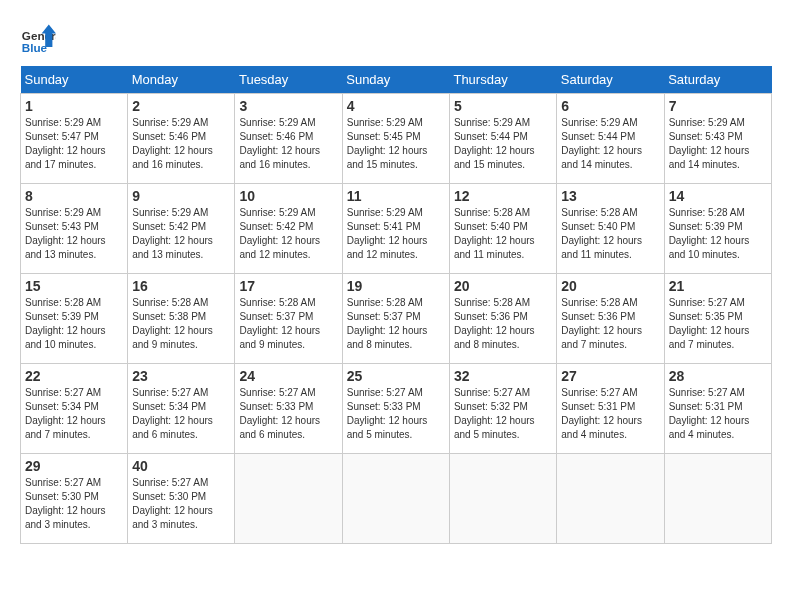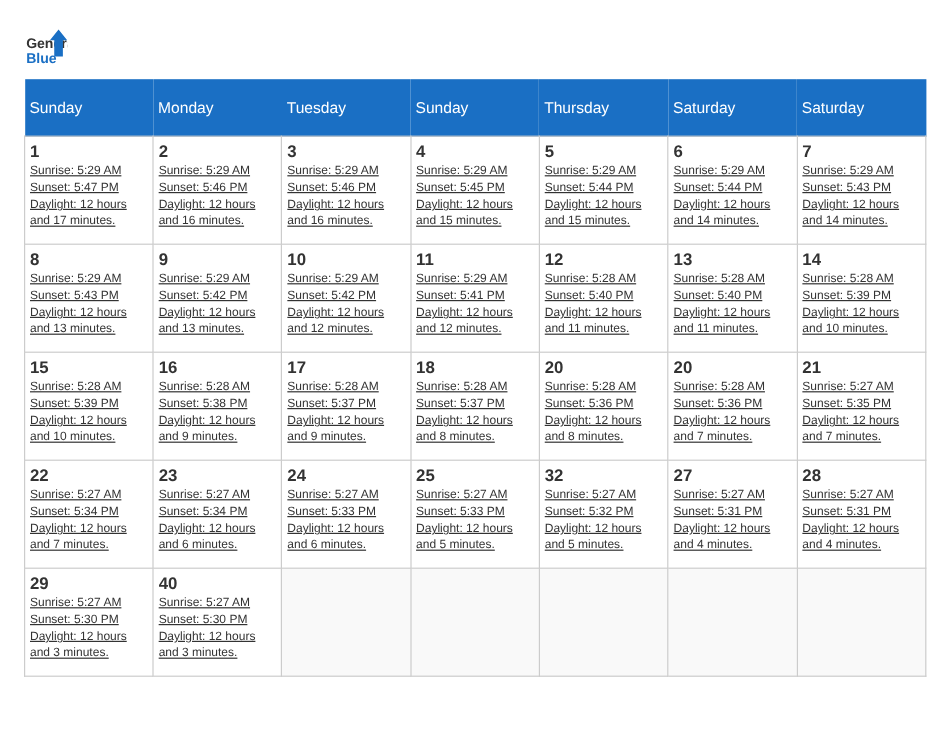--- a/index.html
+++ b/index.html
@@ -38,21 +38,21 @@
       color: #555;
     }
     .calendar-table {
       width: 100%;
       border-collapse: collapse;
       font-size: 11px;
     }
     .calendar-table th {
       background-color: #1a6fc4;
       color: white;
-      padding: 16px 4px;
+      padding: 6px 4px;
       text-align: left;
       font-size: 13px;
       font-weight: normal;
     }
     .calendar-table td {
       border: 1px solid #ccc;
       vertical-align: top;
       padding: 4px;
       height: 90px;
       width: 108px;
@@ -61,21 +61,20 @@
       font-size: 14px;
       font-weight: bold;
       color: #333;
       display: block;
       margin-bottom: 2px;
     }
     .day-info {
       font-size: 10px;
       color: #333;
       line-height: 1.4;
-      text-decoration: underline;
     }
     .empty-cell {
       background: #f9f9f9;
     }
   </style>
 </head>
 <body>
 
 <div class="header">
   <div class="logo">
@@ -171,21 +170,21 @@
         </td>
         <td>
           <span class="day-number">16</span>
           <div class="day-info">Sunrise: 5:28 AM<br>Sunset: 5:38 PM<br>Daylight: 12 hours and 9 minutes.</div>
         </td>
         <td>
           <span class="day-number">17</span>
           <div class="day-info">Sunrise: 5:28 AM<br>Sunset: 5:37 PM<br>Daylight: 12 hours and 9 minutes.</div>
         </td>
         <td>
-          <span class="day-number">18</span>
+          <span class="day-number">19</span>
           <div class="day-info">Sunrise: 5:28 AM<br>Sunset: 5:37 PM<br>Daylight: 12 hours and 8 minutes.</div>
         </td>
         <td>
           <span class="day-number">20</span>
           <div class="day-info">Sunrise: 5:28 AM<br>Sunset: 5:36 PM<br>Daylight: 12 hours and 8 minutes.</div>
         </td>
         <td>
           <span class="day-number">20</span>
           <div class="day-info">Sunrise: 5:28 AM<br>Sunset: 5:36 PM<br>Daylight: 12 hours and 7 minutes.</div>
         </td>

